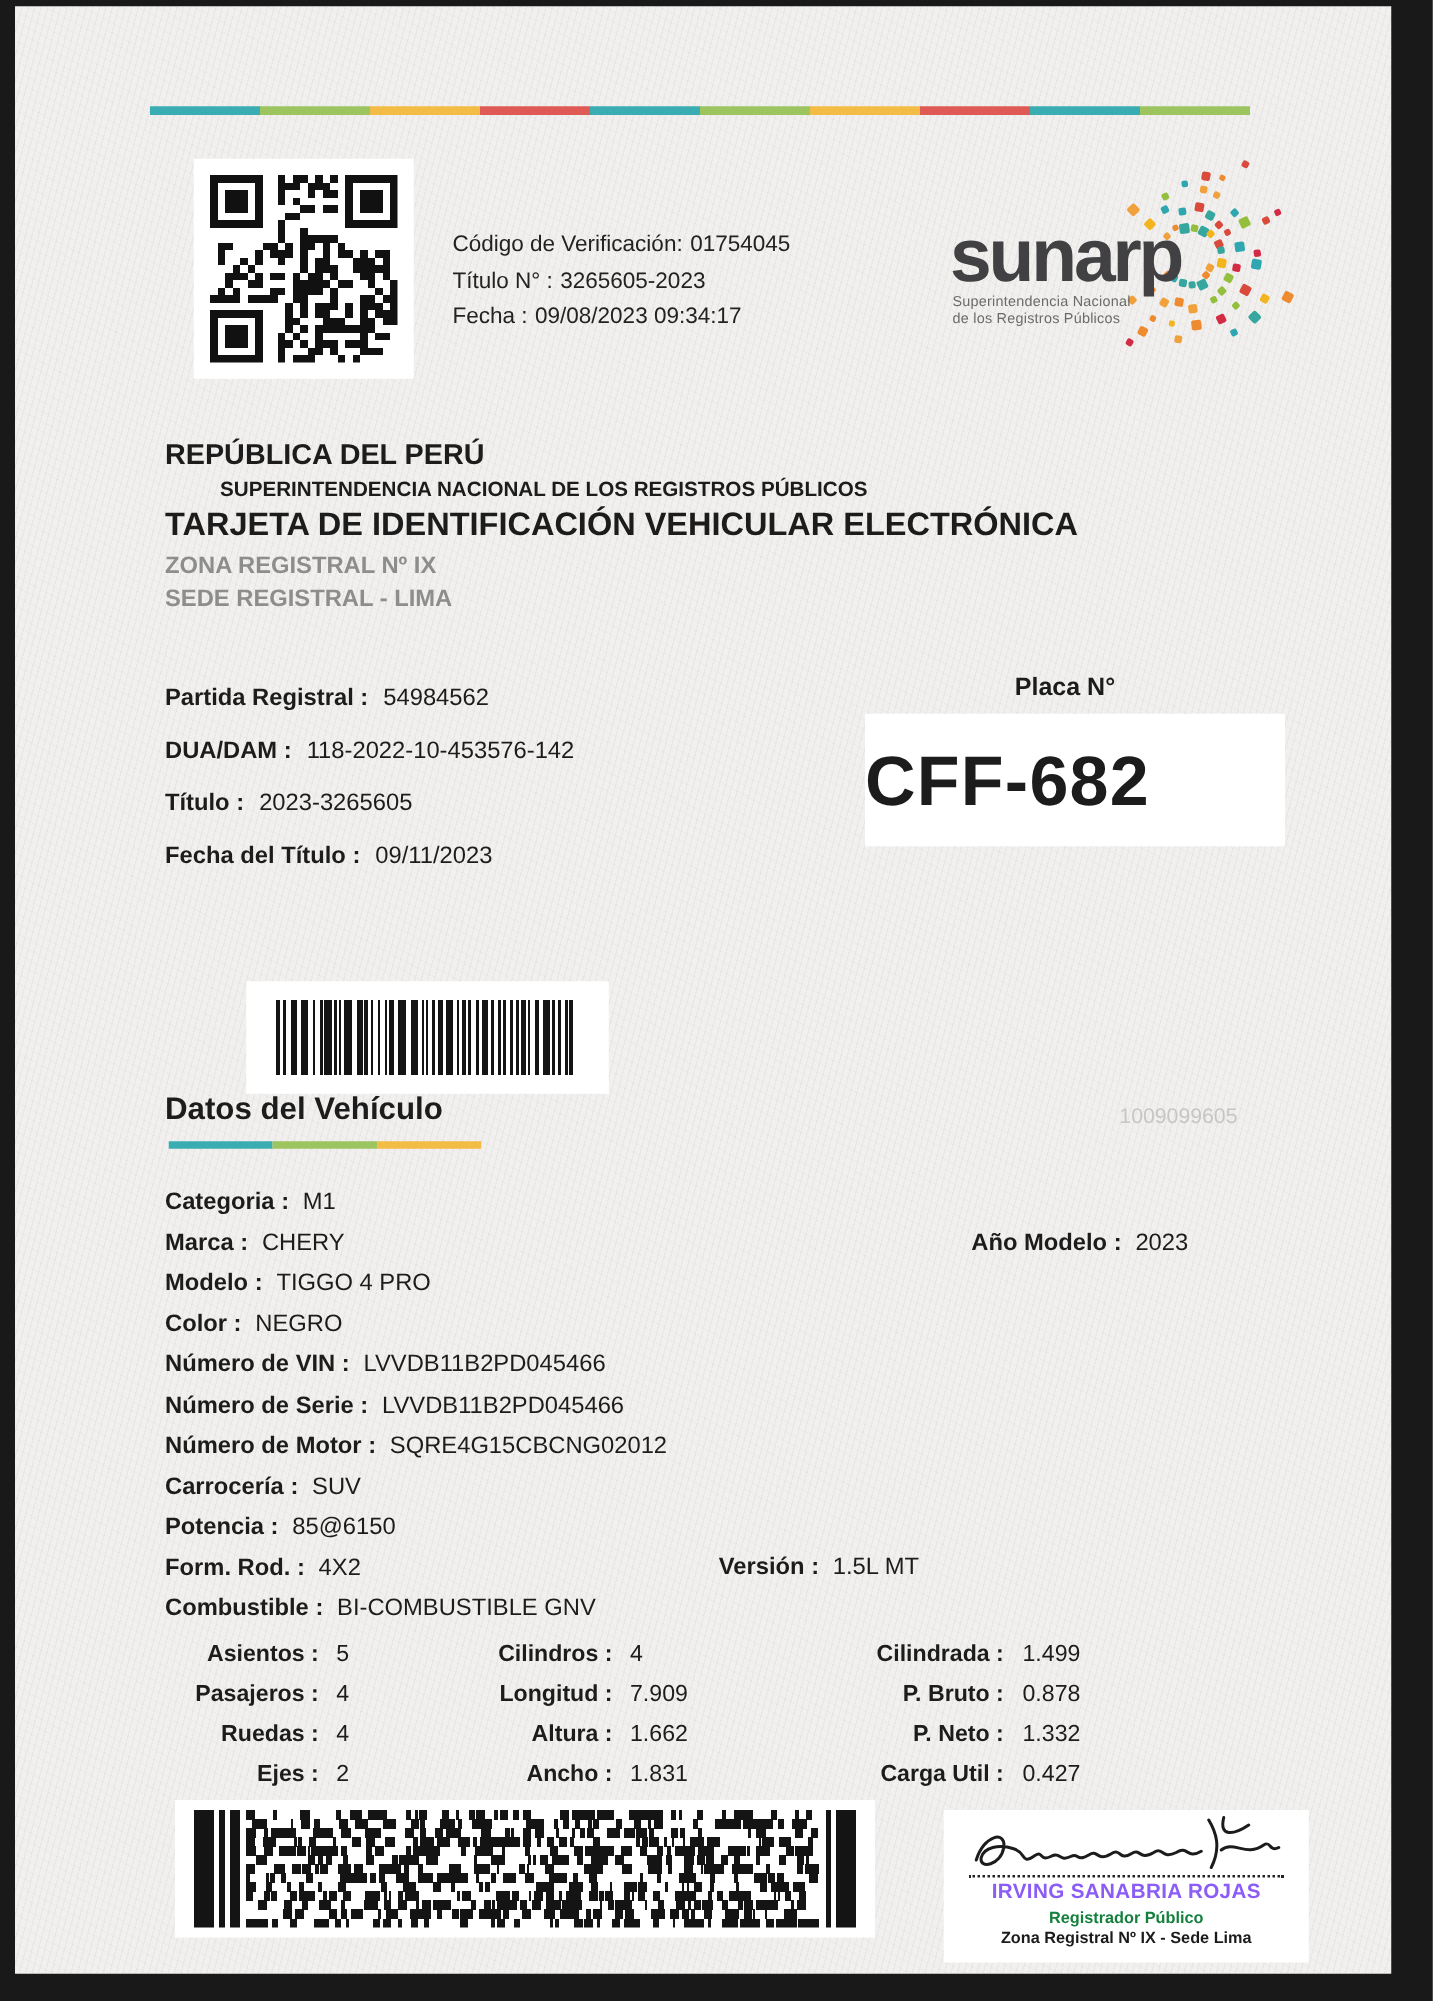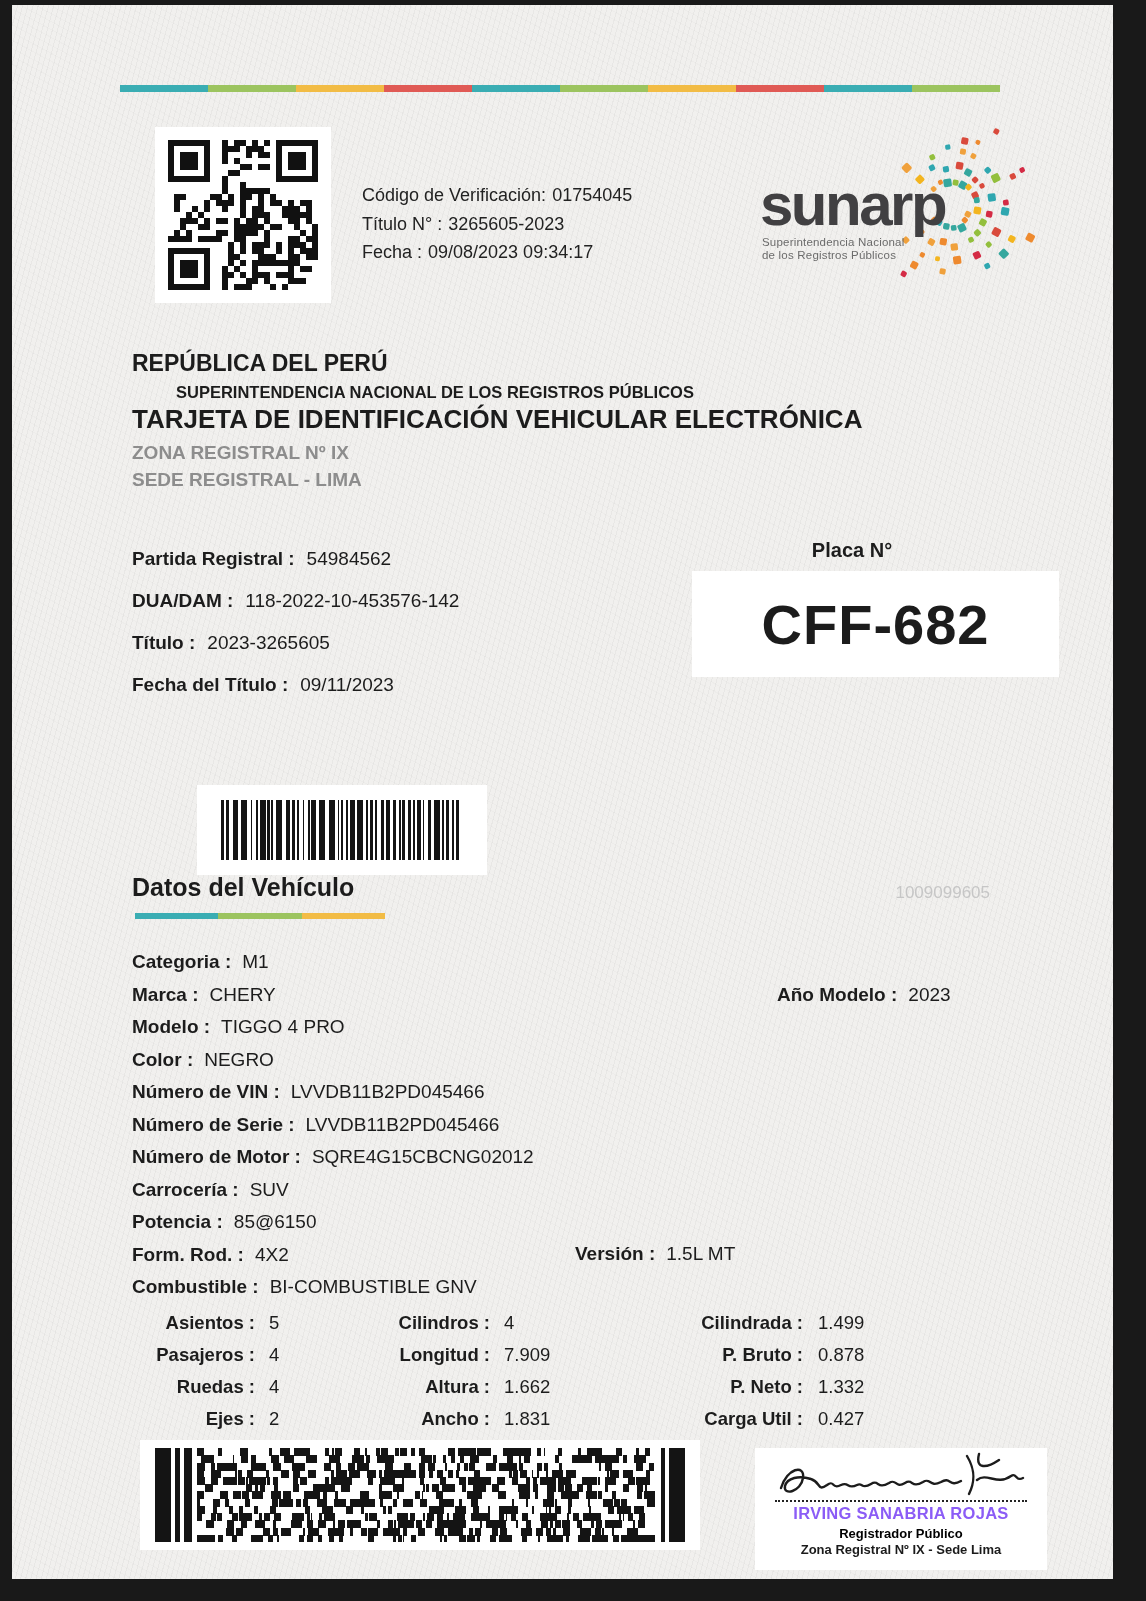--- a/index.html
+++ b/index.html
@@ -38,22 +38,22 @@
 
   
   .regfields { position:absolute; left:120px; top:533px; font-size:19px; }
   .regrow { height:42px; line-height:42px; white-space:nowrap; }
   .lbl { font-weight:800; }
   .val { margin-left:12px; }
 
   
   .plate-label { position:absolute; left:680px; top:534px; width:320px; text-align:center;
                  font-size:20px; font-weight:800; }
-  .plate-box { position:absolute; left:680px; top:566px; width:367px; height:106px; background:#fff;
-               display:flex; align-items:center; justify-content:center; }
+  .plate-box { position:absolute; left:680px; top:566px; width:336px; height:106px; background:#fff;
+               display:flex; align-items:center; justify-content:flex-start; }
   .plate-num { font-size:56px; font-weight:800; letter-spacing:1px; }
 
   
   .bc1d-box { position:absolute; left:185px; top:780px; width:290px; height:90px; background:#fff;
               display:flex; align-items:center; justify-content:center; }
 
   
   .sec-title { position:absolute; left:120px; top:868px; font-size:25px; font-weight:800; }
   .watermark { position:absolute; right:123px; top:878px; font-size:17px; color:#c6c6c6;margin-left:36px; }
   .sec-underline { position:absolute; left:123px; top:908px; width:250px; height:6px; display:flex; }
@@ -76,21 +76,21 @@
 
   
   .pdf417-box { position:absolute; left:128px; top:1435px; width:560px; height:110px; background:#fff; }
   .pdf417-box svg { position:absolute; left:15px; top:8px; }
   .sig-box { position:absolute; left:743px; top:1443px; width:292px; height:122px; background:#fff; }
   .sig-svg { position:absolute; left:16px; top:0; }
   .sig-dots { position:absolute; left:20px; top:52px; width:252px; border-top:2.5px dotted #222; }
   .sig-name { position:absolute; left:0; top:56px; width:100%; text-align:center;
               font-size:16.5px; font-weight:800; letter-spacing:0.3px; color:#8b5cf6; }
   .sig-role { position:absolute; left:0; top:78px; width:100%; text-align:center;
-              font-size:13px; font-weight:700; color:#000000; }
+              font-size:13px; font-weight:700; color:#15803d; }
   .sig-zone { position:absolute; left:0; top:94px; width:100%; text-align:center;
               font-size:13px; font-weight:700; color:#1b1b1b; }
 </style>
 </head>
 <body>
 
 <div class="doc">
 
   <div class="stripe">
     <span class="sg-t"></span>

